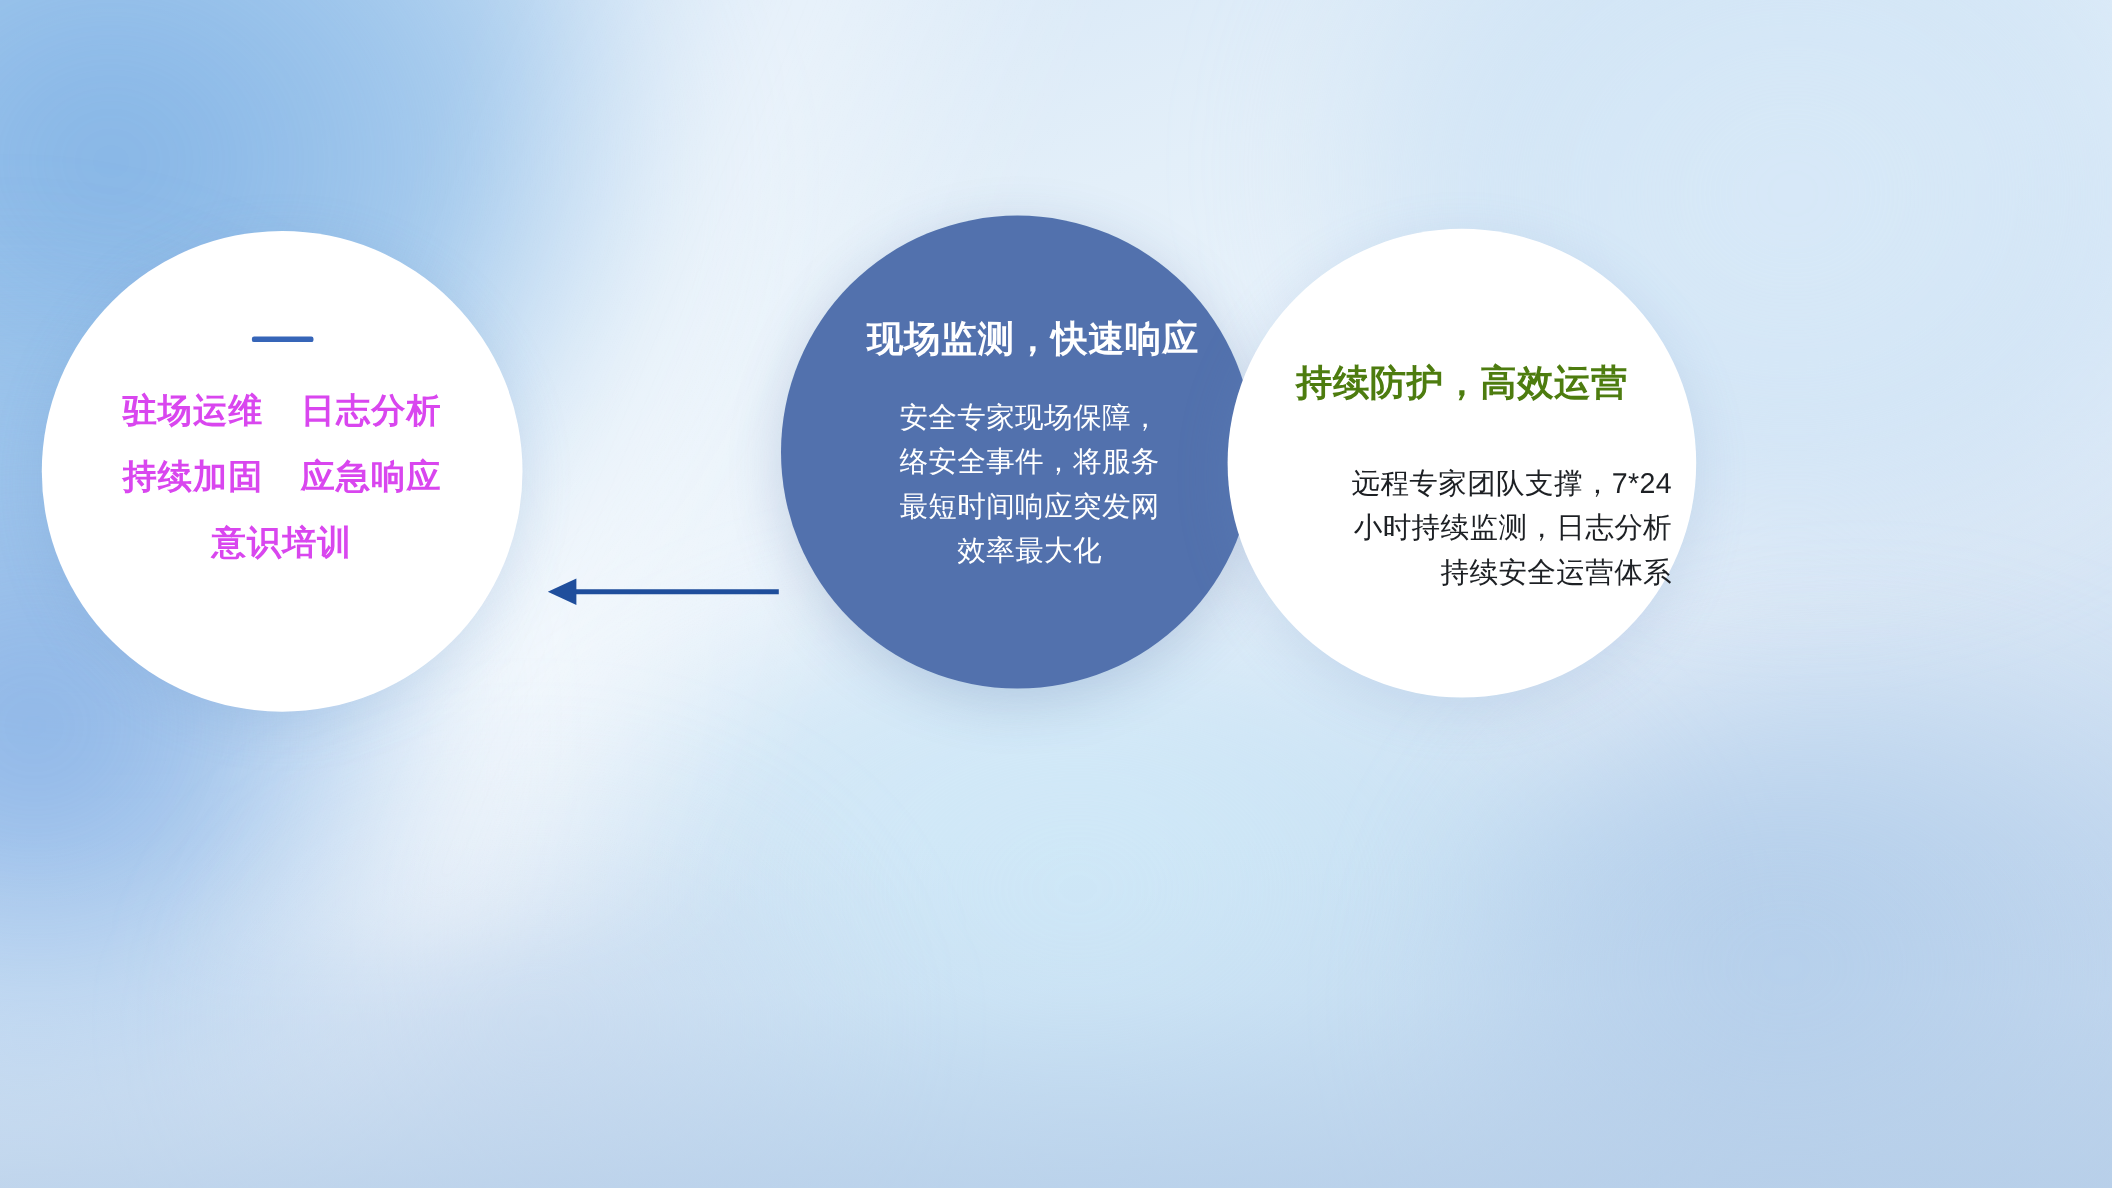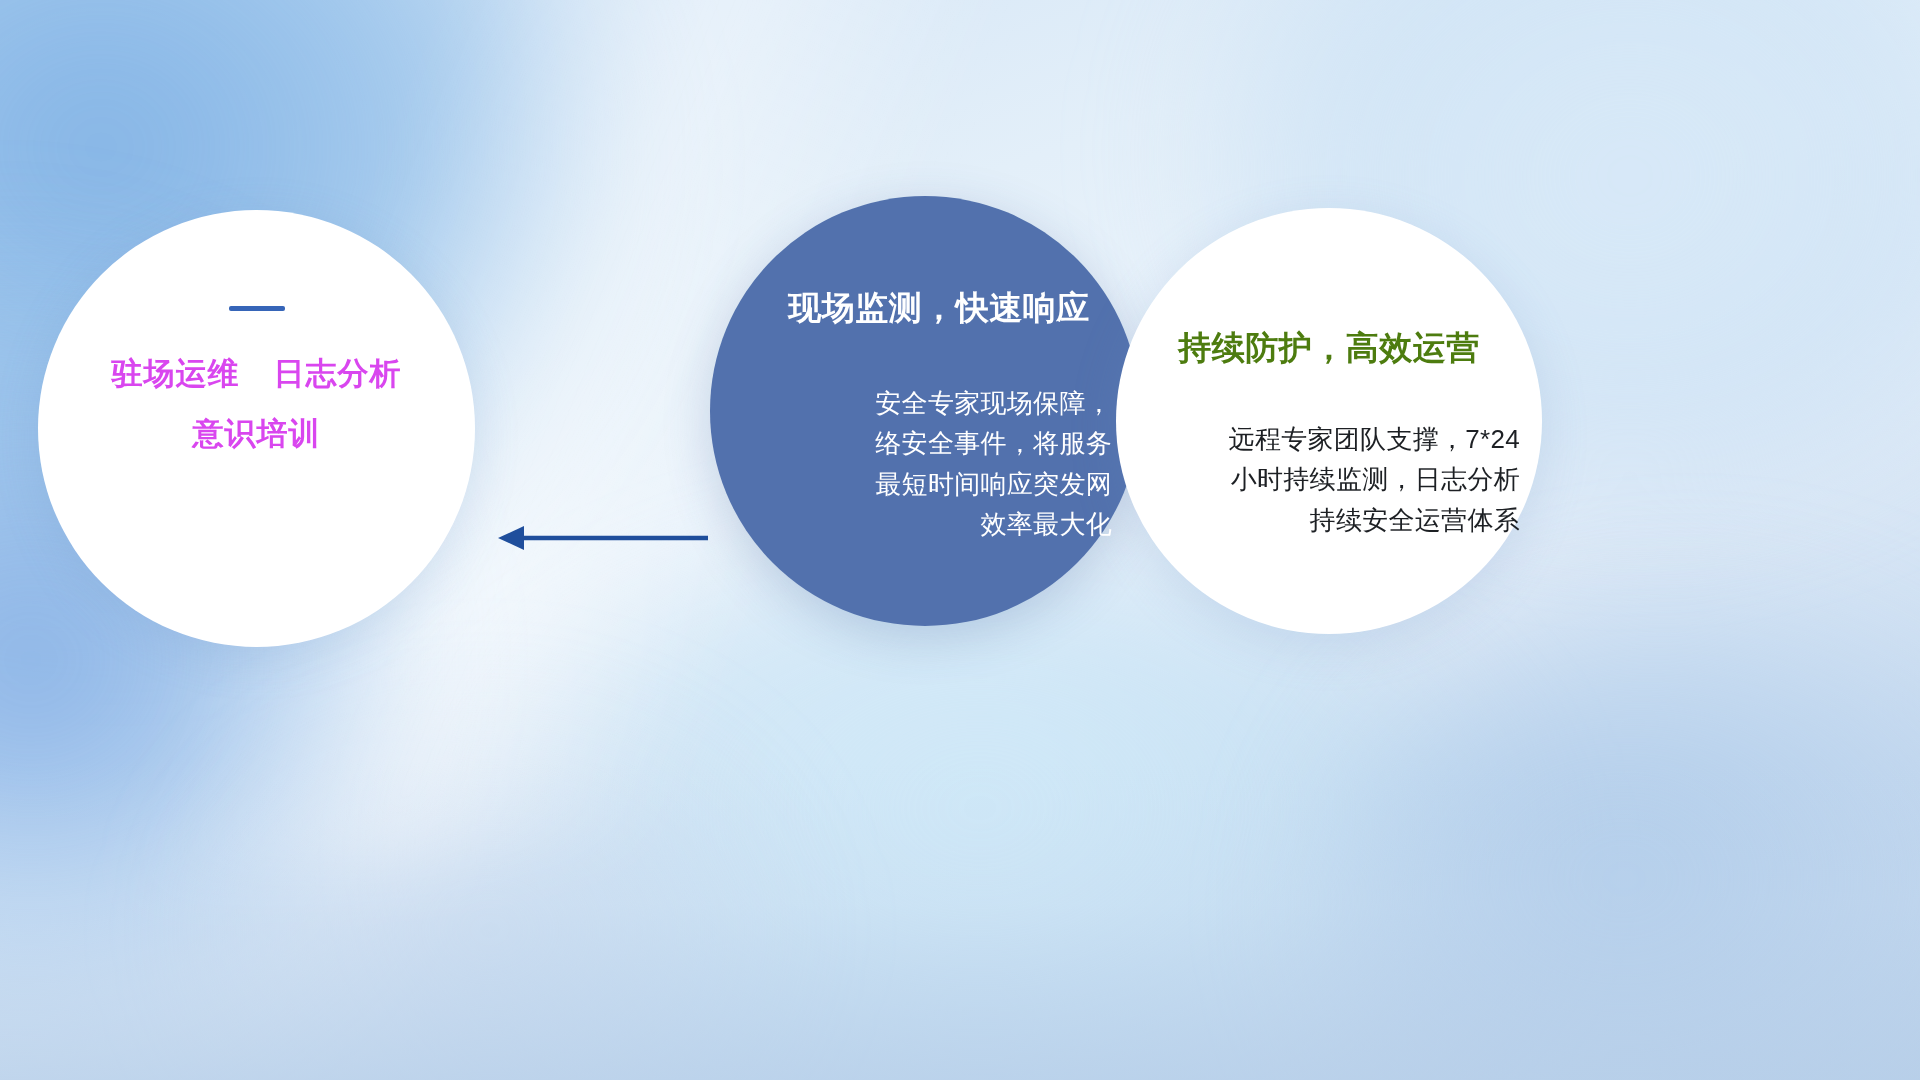--- a/index.html
+++ b/index.html
@@ -180,25 +180,25 @@
   .mid-title {
     font-size: 33px;
     font-weight: bold;
     color: #ffffff;
     letter-spacing: 0.5px;
     white-space: nowrap;
     margin-left: 28px;
     font-family: Liberation Mono, monospace;
   }
   .mid-body {
-    margin-top: 52px;
+    margin-top: 28px;
     font-size: 26px;
     line-height: 1.55;
     color: #ffffff;
-    text-align: right;
+    text-align: center;
     margin-left: 22px;
     letter-spacing: 0.3px;
   }
 
   
   .right-inner {
     position: absolute;
     left: 1116px;
     top: 208px;
     width: 426px;
@@ -249,20 +249,24 @@
   <div class="circle circle-mid"></div>
   <div class="circle circle-right"></div>
 
   <div class="left-inner">
     <div class="left-dash"></div>
     <div class="left-rows">
       <div class="left-row">
         <span>驻场运维</span>
         <span>日志分析</span>
       </div>
+      <div class="left-row">
+        <span>持续加固</span>
+        <span>应急响应</span>
+      </div>
       <div class="left-row single">
         <span>意识培训</span>
       </div>
     </div>
   </div>
 
   <div class="mid-inner">
     <div class="mid-title">现场监测，快速响应</div>
     <div class="mid-body">
       <div class="nowrap">安全专家现场保障，</div>

